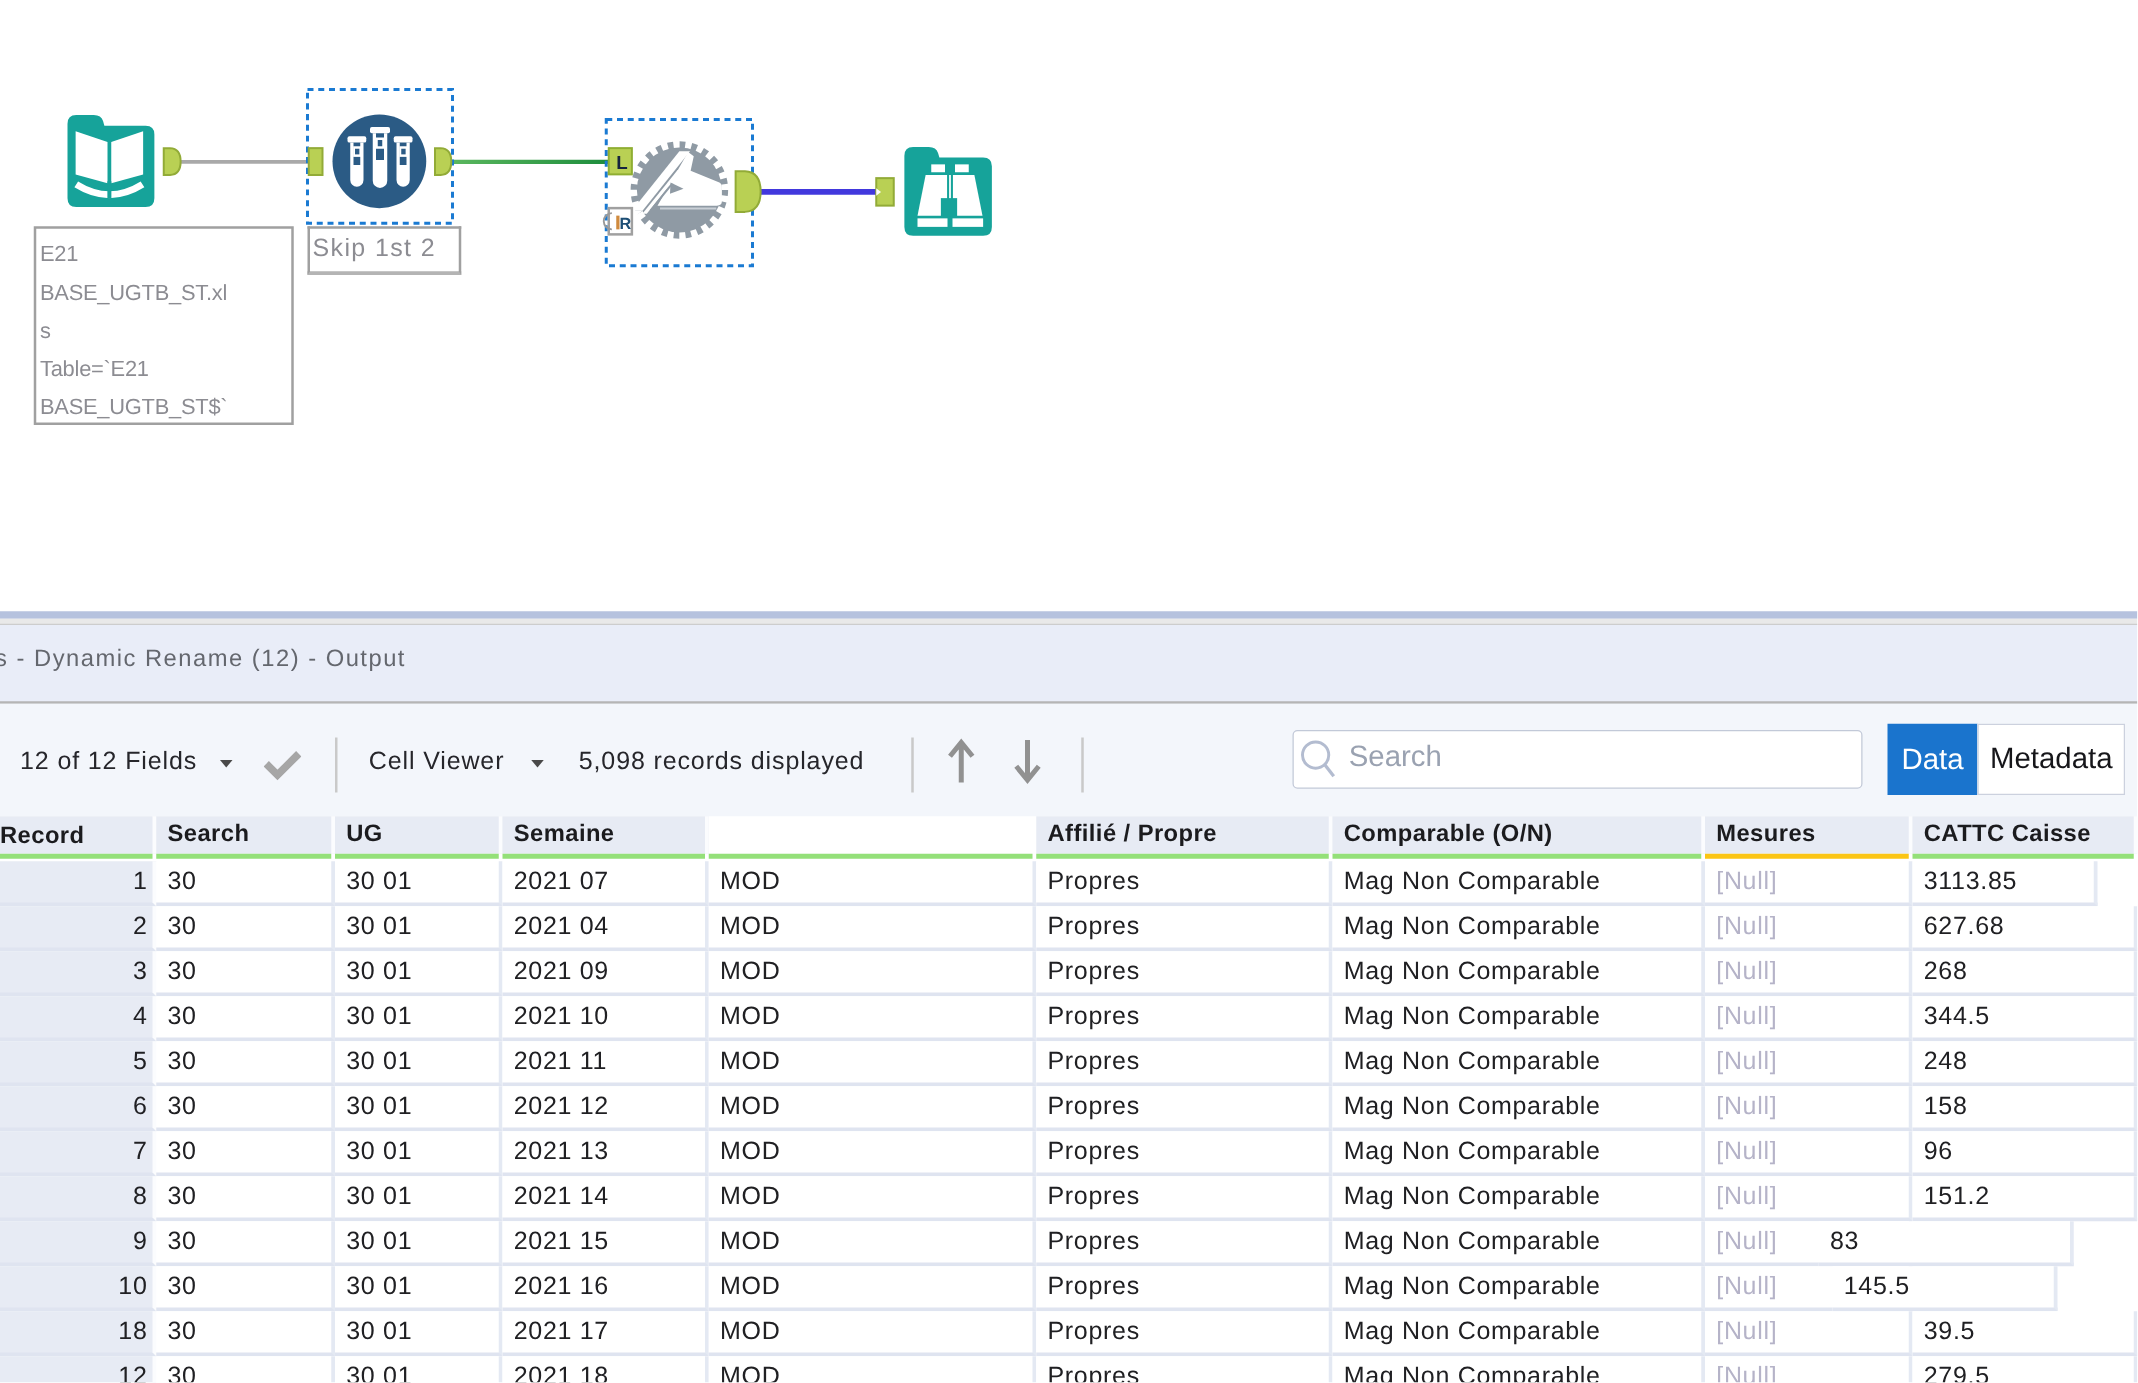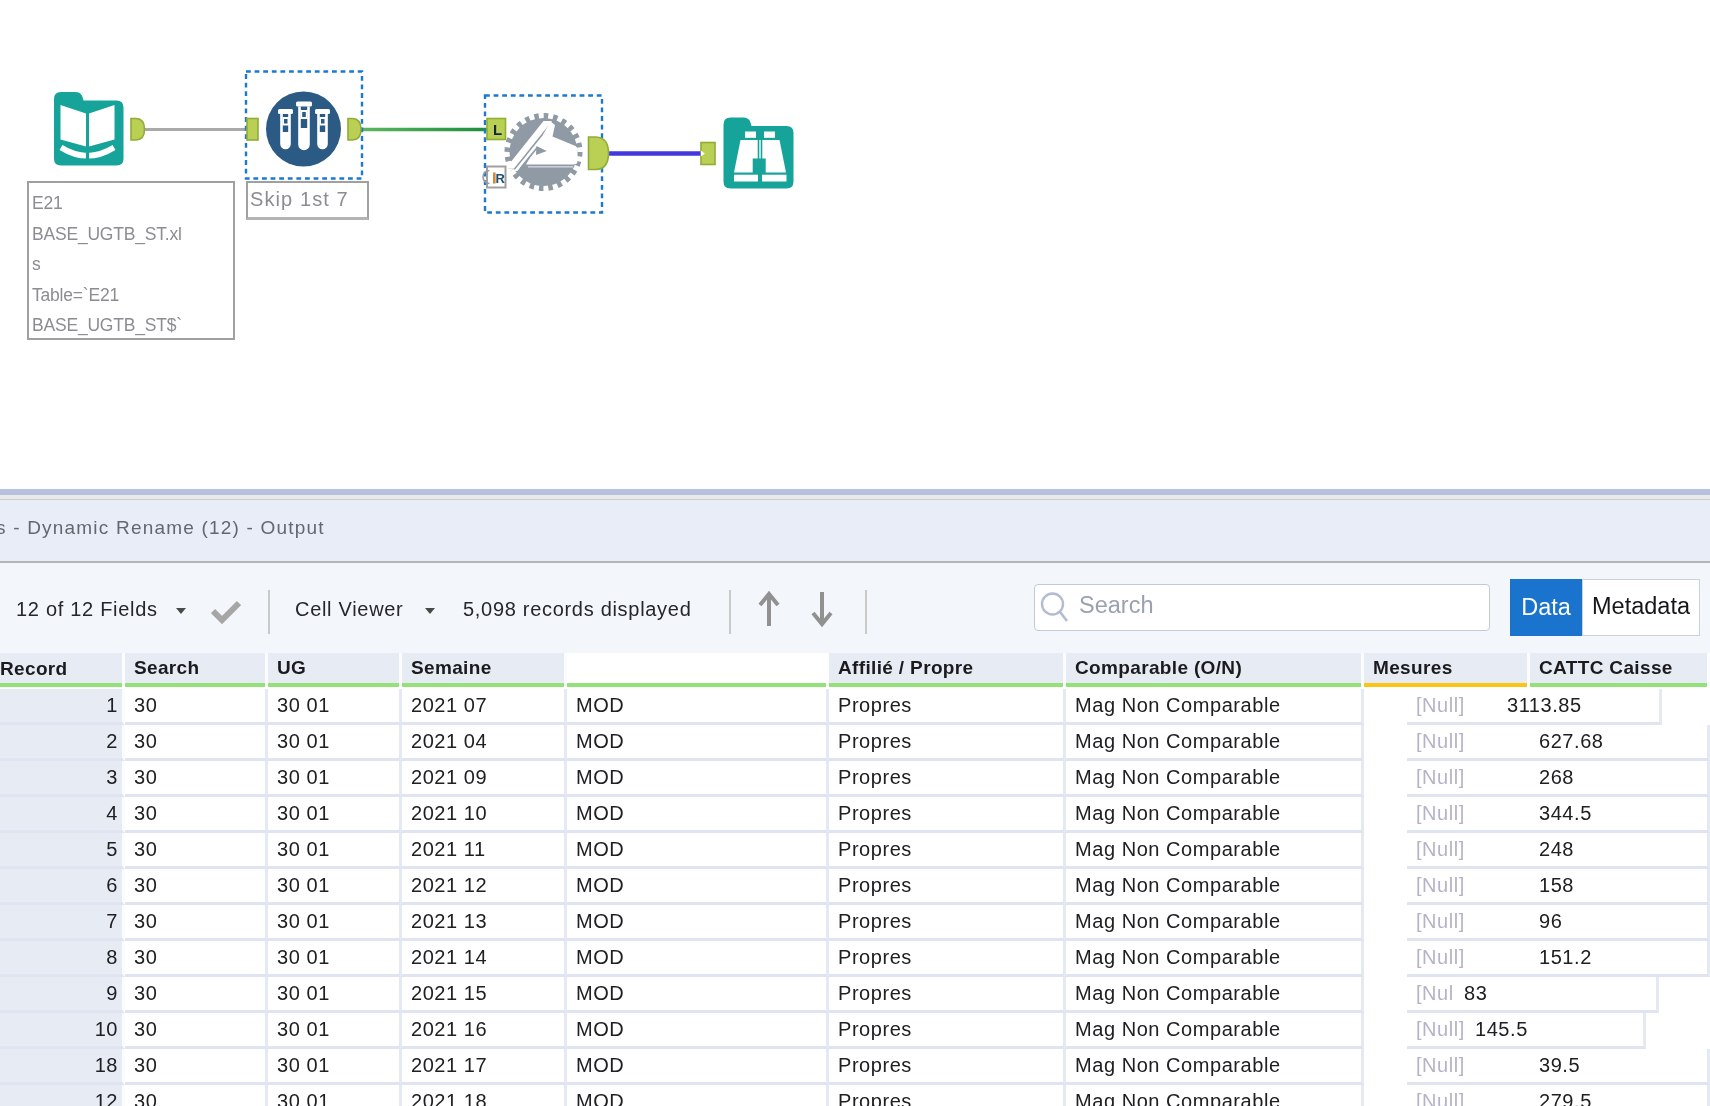--- a/index.html
+++ b/index.html
@@ -19,21 +19,21 @@
 #searchtxt{position:absolute;left:1079px;top:592px;font-size:23.5px;color:#9aa2b1;}
 #databtn{position:absolute;left:1510px;top:579px;width:72px;height:57px;background:#1a74cd;color:#fff;font-size:23.5px;text-align:center;line-height:56px;}
 #metabtn{position:absolute;left:1582px;top:579px;width:118px;height:57px;background:#fff;border:1.5px solid #ccd1de;box-sizing:border-box;color:#16161a;font-size:23.5px;text-align:center;line-height:52px;}
 
 .hcell{position:absolute;top:653px;height:30px;background:#e7ebf4;border-right:3px solid #fbfcfe;box-sizing:border-box;font-size:19px;font-weight:bold;letter-spacing:0.35px;color:#1b1b1e;}
 .hcell span{position:absolute;left:9px;top:4px;white-space:nowrap;}
 .hul{position:absolute;top:683px;height:4px;background:#94e079;}
 .row{position:absolute;left:0;height:33px;width:1710px;}
 .c{position:absolute;top:0;height:36px;background:#fff;border-right:3px solid #e4e9f3;border-bottom:3px solid #dfe4f0;box-sizing:border-box;font-size:20px;letter-spacing:0.55px;color:#202023;padding-top:0;line-height:33px;padding-left:9px;white-space:nowrap;overflow:visible;}
 .c.rec{background:#e7ebf4;border-right-color:#fbfcfe;text-align:right;padding-left:0;padding-right:4px;box-sizing:border-box;line-height:33px;}
-.c.nul{color:#b5b3c8;margin-left:43px;}
+.c.nul{color:#b5b3c8;}
 </style></head>
 <body>
 <div id="root">
 <svg class="abs" style="left:0;top:0" width="1710" height="489" viewBox="0 0 1710 489">
 <defs>
 <linearGradient id="ggrad" x1="358" y1="0" x2="490" y2="0" gradientUnits="userSpaceOnUse">
 <stop offset="0" stop-color="#5cb85f"></stop>
           <stop offset="1" stop-color="#1c8c3c"></stop>
 </linearGradient>
 </defs>
@@ -115,21 +115,21 @@
 <rect x="762" y="174.7" width="24.5" height="6.8"></rect>
 </g>
 <g fill="#16a39a">
 <rect x="757.7" y="140" width="1.6" height="33"></rect>
 <rect x="760.7" y="140" width="1.6" height="33"></rect>
 <rect x="752.7" y="158.5" width="13" height="14.5"></rect>
 </g>
 <rect x="759.3" y="140" width="1.4" height="18.5" fill="#fff"></rect>
 </svg>
 <div id="ann1">E21<br>BASE_UGTB_ST.xl<br>s<br>Table=`E21<br>BASE_UGTB_ST$`</div>
-<div id="lbl1">Skip 1st 7</div>
+<div id="lbl1">Skip 1st 2</div>
 <div id="band1"></div>
     <div id="band2"></div>
 <div id="hdrband">
       <div style="position:absolute;left:-4px;top:17px">s - Dynamic Rename (12) - Output</div>
     </div>
 <div id="toolbar"></div>
 <div class="tbtxt" style="left:16px">12 of 12 Fields</div>
 <div class="caret" style="left:176px;top:608px"></div>
 <svg class="abs" style="left:211px;top:597px" width="30" height="28">
       <path d="M2,14 l9,9 l17,-17" stroke="#a6a6a6" stroke-width="6" fill="none"></path>
@@ -189,21 +189,21 @@
 <div class="hul" style="left:1530px;width:177px;background:#94e079"></div>
     <div class="row" style="top:689px">
       <div class="c rec" style="left:0px;width:125px">1</div>
       <div class="c" style="left:125px;width:143px">30</div>
       <div class="c" style="left:268px;width:134px">30 01</div>
       <div class="c" style="left:402px;width:165px">2021 07</div>
       <div class="c" style="left:567px;width:262px">MOD</div>
       <div class="c" style="left:829px;width:237px">Propres</div>
       <div class="c" style="left:1066px;width:298px">Mag Non Comparable</div>
       <div class="c nul" style="left:1364px;width:166px">[Null]</div>
-      <div class="c" style="left:1498px;width:164px">3113.85</div>
+      <div class="c" style="left:1530px;width:148px">3113.85</div>
     </div>
 <div class="row" style="top:725px">
       <div class="c rec" style="left:0px;width:125px">2</div>
       <div class="c" style="left:125px;width:143px">30</div>
       <div class="c" style="left:268px;width:134px">30 01</div>
       <div class="c" style="left:402px;width:165px">2021 04</div>
       <div class="c" style="left:567px;width:262px">MOD</div>
       <div class="c" style="left:829px;width:237px">Propres</div>
       <div class="c" style="left:1066px;width:298px">Mag Non Comparable</div>
       <div class="c nul" style="left:1364px;width:166px">[Null]</div>

